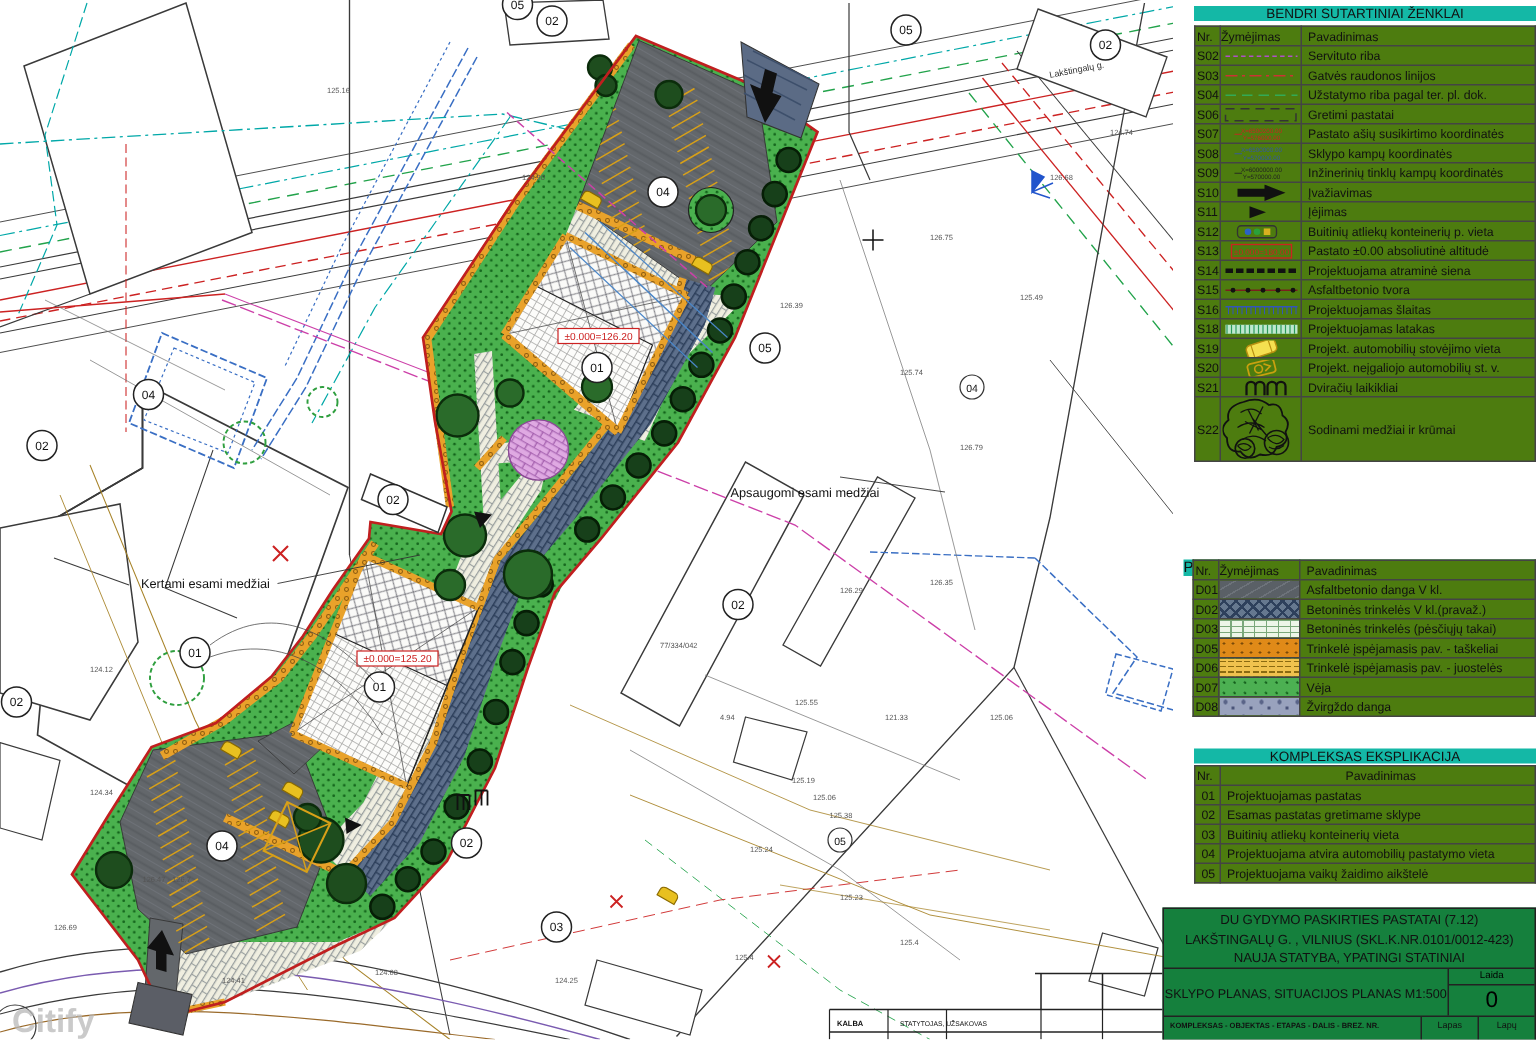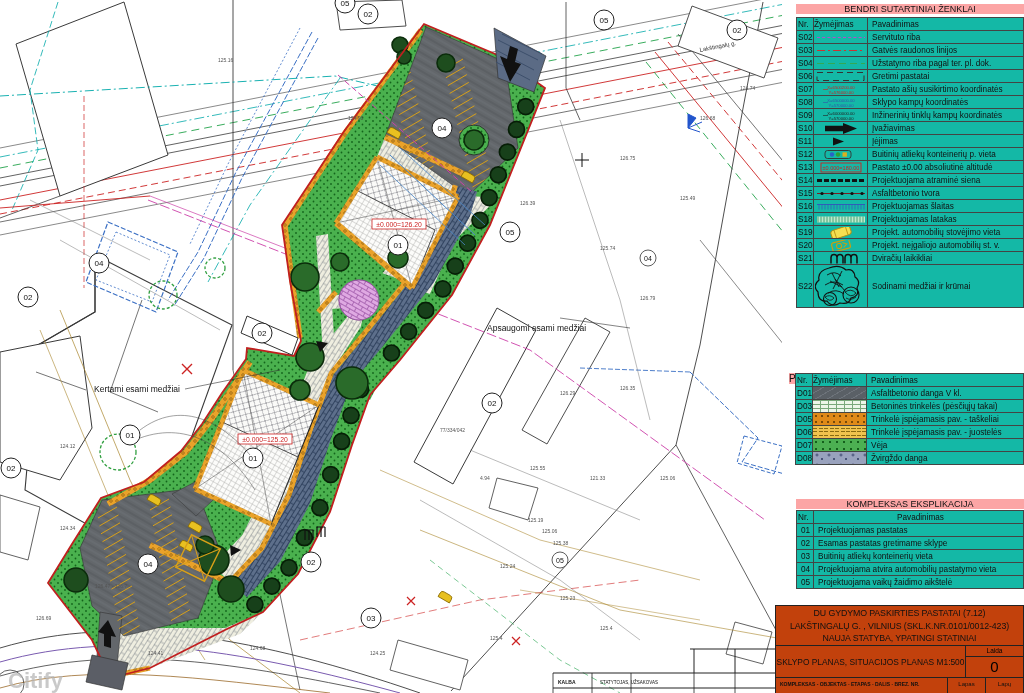--- a/index.html
+++ b/index.html
@@ -1,32 +1,32 @@
 <!DOCTYPE html>
 <html><head><meta charset="utf-8"><style>
 *{margin:0;padding:0;box-sizing:border-box}
 body{font-family:"Liberation Sans",sans-serif;background:#fff;width:1024px;height:693px;overflow:hidden}
 #page{position:relative;width:1024px;height:693px;background:#fff}
-.ttl{position:absolute;text-align:center;font-size:9px;color:#111;white-space:nowrap;background:#fca5a5}
-table.leg{position:absolute;border-collapse:collapse;table-layout:fixed;background:#14b8a6}
+.ttl{position:absolute;text-align:center;font-size:9px;color:#111;white-space:nowrap;background:#14b8a6}
+table.leg{position:absolute;border-collapse:collapse;table-layout:fixed;background:#4d7c0f}
 table.leg td{border:1px solid #444;font-size:8.2px;color:#111;height:13px;line-height:11px;padding:0;white-space:nowrap;overflow:hidden}
 table.leg .c1{width:17px;text-align:left;padding-left:1px}
 table.leg .c2{width:54px;text-align:left}
 table.leg .c3{padding-left:4px}
 table.leg tr.tall td{height:42px}
 .sw{width:100%;height:12px}
 .d01{background:#5a6066;background-image:repeating-linear-gradient(150deg,transparent 0 5px,#6d737a 5px 6px)}
 .d02{background:#66788f;background-image:repeating-linear-gradient(45deg,transparent 0 4px,#2e405c 4px 5.5px),repeating-linear-gradient(-45deg,transparent 0 4px,#2e405c 4px 5.5px)}
 .d03{background:#edf6e8;background-image:repeating-linear-gradient(0deg,transparent 0 3px,#7aa87a 3px 4px),repeating-linear-gradient(90deg,transparent 0 7px,#7aa87a 7px 8px)}
 .d04{background:#efc3ea;background-image:repeating-linear-gradient(0deg,transparent 0 3px,#a855a8 3px 4px),repeating-linear-gradient(90deg,transparent 0 5px,#a855a8 5px 6px)}
 .d05{background:#e08a18;background-image:radial-gradient(circle 1.5px at 3px 3px,#7a4a08 55%,transparent 60%);background-size:6px 6px}
 .d06{background:#f0c24e;background-image:repeating-linear-gradient(90deg,transparent 0 4px,#f0c24e 4px 5.5px),repeating-linear-gradient(0deg,transparent 0 2.5px,#8a6a10 2.5px 3.5px)}
 .d07{background:#4cb052;background-image:radial-gradient(circle 1.4px at 3px 3px,#14601c 55%,transparent 60%);background-size:7px 7px}
 .d08{background:#99a2bd;background-image:radial-gradient(circle 2.5px at 4px 3px,#5a6488 60%,transparent 65%),radial-gradient(circle 2px at 9px 7px,#4a5478 60%,transparent 65%);background-size:12px 10px}
-#tblock{position:absolute;left:775px;top:605px;width:249px;border:1.5px solid #222;background:#c2410c}
+#tblock{position:absolute;left:775px;top:605px;width:249px;border:1.5px solid #222;background:#15803d}
 .tb1{font-size:8.8px;letter-spacing:-0.1px;text-align:center;line-height:12.6px;padding-top:1px;color:#111;white-space:nowrap;height:39px}
 .tb2{display:flex;border-top:1.5px solid #222;height:32px}
 .tb2l{flex:1;font-size:8.4px;display:flex;align-items:center;justify-content:center;color:#111;white-space:nowrap}
 .tb2r{width:58px;border-left:1.5px solid #222;display:flex;flex-direction:column}
 .laida{font-size:6.5px;border-bottom:1px solid #222;text-align:center;height:11px;line-height:10px}
 .zero{flex:1;text-align:center;font-size:15px;line-height:19px}
 .tb3{display:flex;border-top:1.5px solid #222;height:16px;font-size:5px;color:#111}
 .tb3l{flex:1;line-height:13px;padding-left:4px;font-weight:bold}
 .tb3m,.tb3r{width:38px;border-left:1px solid #222;line-height:13px;text-align:center;font-size:6px}
 </style></head>
@@ -659,20 +659,27 @@
           <td class="c3">Pavadinimas</td>
         </tr>
 <tr>
           <td class="c1">D01</td>
           <td class="c2">
             <div class="sw d01"></div>
           </td>
           <td class="c3">Asfaltbetonio danga V kl.</td>
         </tr>
         <tr>
+          <td class="c1">D02</td>
+          <td class="c2">
+            <div class="sw d02"></div>
+          </td>
+          <td class="c3">Betoninės trinkelės V kl.(pravaž.)</td>
+        </tr>
+        <tr>
           <td class="c1">D03</td>
           <td class="c2">
             <div class="sw d03"></div>
           </td>
           <td class="c3">Betoninės trinkelės (pėsčiųjų takai)</td>
         </tr>
         <tr>
           <td class="c1">D05</td>
           <td class="c2">
             <div class="sw d05"></div>

